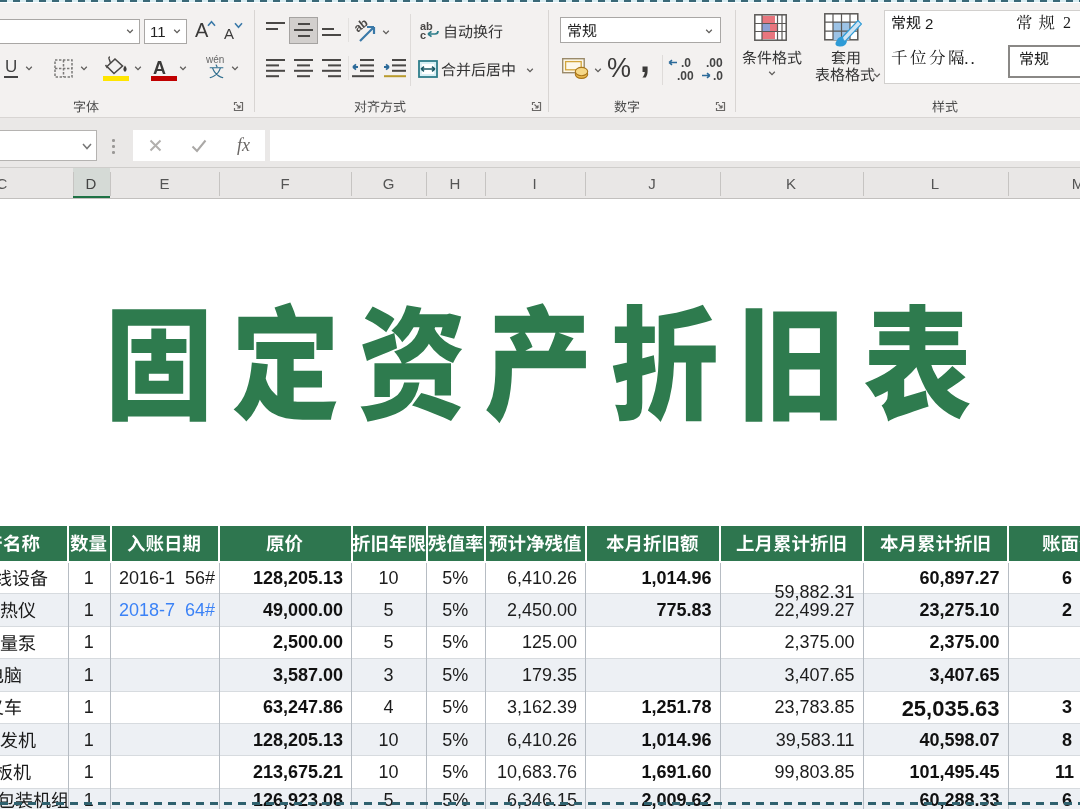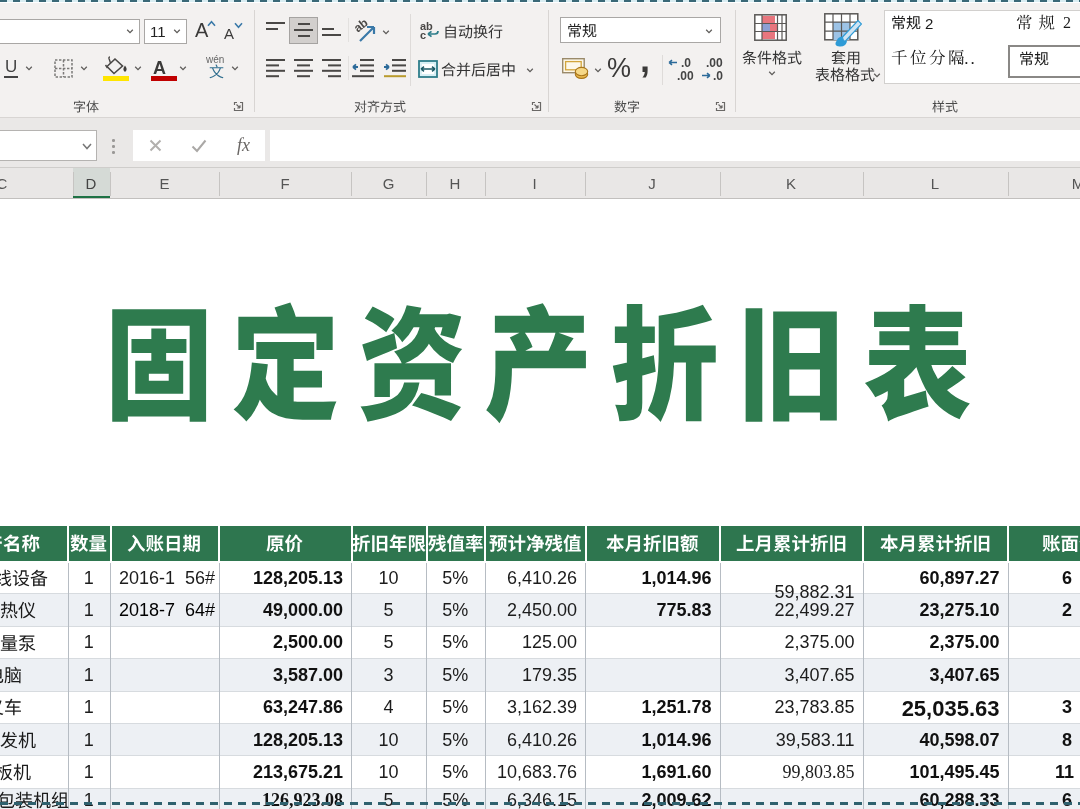--- a/index.html
+++ b/index.html
@@ -719,21 +719,21 @@
 <div style="position:absolute;left:1062.0px;top:568.5px;font-size:18.0px;color:#111;font-weight:bold;font-family:'Liberation Sans',sans-serif;line-height:1;white-space:pre;">6</div>
 <div style="position:absolute;left:0.0px;top:601.1px;">
     <svg width="36.0" height="18.0" viewBox="0 -880 2000 1000" preserveAspectRatio="none" style="overflow:visible">
       <g transform="scale(1,-1)" fill="#1c1c1c">
         <use href="#g70" x="0"></use>
         <use href="#g71" x="1000"></use>
       </g>
     </svg>
   </div>
 <div style="position:absolute;left:68.8px;top:600.9px;font-size:18.0px;color:#1c1c1c;font-weight:normal;font-family:'Liberation Sans',sans-serif;line-height:1;white-space:pre;width:40.0px;text-align:center;">1</div>
-<div style="position:absolute;left:119.0px;top:600.9px;font-size:18.0px;color:#000000;font-weight:normal;font-family:'Liberation Sans',sans-serif;line-height:1;white-space:pre;">2018-7  64#</div>
+<div style="position:absolute;left:119.0px;top:600.9px;font-size:18.0px;color:#3b82f6;font-weight:normal;font-family:'Liberation Sans',sans-serif;line-height:1;white-space:pre;">2018-7  64#</div>
 <div style="position:absolute;left:183.0px;top:600.9px;font-size:18.0px;color:#111;font-weight:bold;font-family:'Liberation Sans',sans-serif;line-height:1;white-space:pre;width:160.0px;text-align:right;">49,000.00</div>
 <div style="position:absolute;left:358.5px;top:600.9px;font-size:18.0px;color:#1c1c1c;font-weight:normal;font-family:'Liberation Sans',sans-serif;line-height:1;white-space:pre;width:60.0px;text-align:center;">5</div>
 <div style="position:absolute;left:425.2px;top:600.9px;font-size:18.0px;color:#1c1c1c;font-weight:normal;font-family:'Liberation Sans',sans-serif;line-height:1;white-space:pre;width:60.0px;text-align:center;">5%</div>
 <div style="position:absolute;left:417.0px;top:600.9px;font-size:18.0px;color:#1c1c1c;font-weight:normal;font-family:'Liberation Sans',sans-serif;line-height:1;white-space:pre;width:160.0px;text-align:right;">2,450.00</div>
 <div style="position:absolute;left:551.5px;top:600.9px;font-size:18.0px;color:#111;font-weight:bold;font-family:'Liberation Sans',sans-serif;line-height:1;white-space:pre;width:160.0px;text-align:right;">775.83</div>
 <div style="position:absolute;left:694.5px;top:600.9px;font-size:18.0px;color:#1c1c1c;font-weight:normal;font-family:'Liberation Sans',sans-serif;line-height:1;white-space:pre;width:160.0px;text-align:right;">22,499.27</div>
 <div style="position:absolute;left:839.5px;top:600.9px;font-size:18.0px;color:#111;font-weight:bold;font-family:'Liberation Sans',sans-serif;line-height:1;white-space:pre;width:160.0px;text-align:right;">23,275.10</div>
 <div style="position:absolute;left:1062.0px;top:600.9px;font-size:18.0px;color:#111;font-weight:bold;font-family:'Liberation Sans',sans-serif;line-height:1;white-space:pre;">2</div>
 <div style="position:absolute;left:0.0px;top:633.5px;">
     <svg width="36.0" height="18.0" viewBox="0 -880 2000 1000" preserveAspectRatio="none" style="overflow:visible">
@@ -806,34 +806,34 @@
         <use href="#g79" x="1000"></use>
       </g>
     </svg>
   </div>
 <div style="position:absolute;left:68.8px;top:762.9px;font-size:18.0px;color:#1c1c1c;font-weight:normal;font-family:'Liberation Sans',sans-serif;line-height:1;white-space:pre;width:40.0px;text-align:center;">1</div>
 <div style="position:absolute;left:183.0px;top:762.9px;font-size:18.0px;color:#111;font-weight:bold;font-family:'Liberation Sans',sans-serif;line-height:1;white-space:pre;width:160.0px;text-align:right;">213,675.21</div>
 <div style="position:absolute;left:358.5px;top:762.9px;font-size:18.0px;color:#1c1c1c;font-weight:normal;font-family:'Liberation Sans',sans-serif;line-height:1;white-space:pre;width:60.0px;text-align:center;">10</div>
 <div style="position:absolute;left:425.2px;top:762.9px;font-size:18.0px;color:#1c1c1c;font-weight:normal;font-family:'Liberation Sans',sans-serif;line-height:1;white-space:pre;width:60.0px;text-align:center;">5%</div>
 <div style="position:absolute;left:417.0px;top:762.9px;font-size:18.0px;color:#1c1c1c;font-weight:normal;font-family:'Liberation Sans',sans-serif;line-height:1;white-space:pre;width:160.0px;text-align:right;">10,683.76</div>
 <div style="position:absolute;left:551.5px;top:762.9px;font-size:18.0px;color:#111;font-weight:bold;font-family:'Liberation Sans',sans-serif;line-height:1;white-space:pre;width:160.0px;text-align:right;">1,691.60</div>
-<div style="position:absolute;left:694.5px;top:762.9px;font-size:18.0px;color:#1c1c1c;font-weight:normal;font-family:Liberation Serif, serif;line-height:1;white-space:pre;width:160.0px;text-align:right;">99,803.85</div>
+<div style="position:absolute;left:694.5px;top:762.9px;font-size:18.0px;color:#1c1c1c;font-weight:normal;font-family:Liberation Sans, sans-serif;line-height:1;white-space:pre;width:160.0px;text-align:right;">99,803.85</div>
 <div style="position:absolute;left:839.5px;top:762.9px;font-size:18.0px;color:#111;font-weight:bold;font-family:'Liberation Sans',sans-serif;line-height:1;white-space:pre;width:160.0px;text-align:right;">101,495.45</div>
 <div style="position:absolute;left:1055.0px;top:762.9px;font-size:18.0px;color:#111;font-weight:bold;font-family:'Liberation Sans',sans-serif;line-height:1;white-space:pre;">11</div>
 <div style="position:absolute;left:-3.0px;top:791.0px;">
     <svg width="72.0" height="18.0" viewBox="0 -880 4000 1000" preserveAspectRatio="none" style="overflow:visible">
       <g transform="scale(1,-1)" fill="#1c1c1c">
         <use href="#g81" x="0"></use>
         <use href="#g82" x="1000"></use>
         <use href="#g79" x="2000"></use>
         <use href="#g83" x="3000"></use>
       </g>
     </svg>
   </div>
 <div style="position:absolute;left:68.8px;top:790.8px;font-size:18.0px;color:#1c1c1c;font-weight:normal;font-family:'Liberation Sans',sans-serif;line-height:1;white-space:pre;width:40.0px;text-align:center;">1</div>
-<div style="position:absolute;left:183.0px;top:790.8px;font-size:18.0px;color:#111;font-weight:bold;font-family:Liberation Serif, serif;line-height:1;white-space:pre;width:160.0px;text-align:right;">126,923.08</div>
+<div style="position:absolute;left:183.0px;top:790.8px;font-size:18.0px;color:#111;font-weight:bold;font-family:Liberation Sans, sans-serif;line-height:1;white-space:pre;width:160.0px;text-align:right;">126,923.08</div>
 <div style="position:absolute;left:358.5px;top:790.8px;font-size:18.0px;color:#1c1c1c;font-weight:normal;font-family:'Liberation Sans',sans-serif;line-height:1;white-space:pre;width:60.0px;text-align:center;">5</div>
 <div style="position:absolute;left:425.2px;top:790.8px;font-size:18.0px;color:#1c1c1c;font-weight:normal;font-family:'Liberation Sans',sans-serif;line-height:1;white-space:pre;width:60.0px;text-align:center;">5%</div>
 <div style="position:absolute;left:417.0px;top:790.8px;font-size:18.0px;color:#1c1c1c;font-weight:normal;font-family:'Liberation Sans',sans-serif;line-height:1;white-space:pre;width:160.0px;text-align:right;">6,346.15</div>
 <div style="position:absolute;left:551.5px;top:790.8px;font-size:18.0px;color:#111;font-weight:bold;font-family:'Liberation Sans',sans-serif;line-height:1;white-space:pre;width:160.0px;text-align:right;">2,009.62</div>
 <div style="position:absolute;left:694.5px;top:790.8px;font-size:18.0px;color:#1c1c1c;font-weight:normal;font-family:'Liberation Sans',sans-serif;line-height:1;white-space:pre;width:160.0px;text-align:right;margin-top:40px;">58,278.71</div>
 <div style="position:absolute;left:839.5px;top:790.8px;font-size:18.0px;color:#111;font-weight:bold;font-family:'Liberation Sans',sans-serif;line-height:1;white-space:pre;width:160.0px;text-align:right;">60,288.33</div>
 <div style="position:absolute;left:1062.0px;top:790.8px;font-size:18.0px;color:#111;font-weight:bold;font-family:'Liberation Sans',sans-serif;line-height:1;white-space:pre;">6</div>
 <div style="position:absolute;left:0;top:802px;width:1080px;height:3px;background:repeating-linear-gradient(90deg,#2f616e 0 8px,rgba(0,0,0,0) 8px 14px);"></div>
 </body></html>

